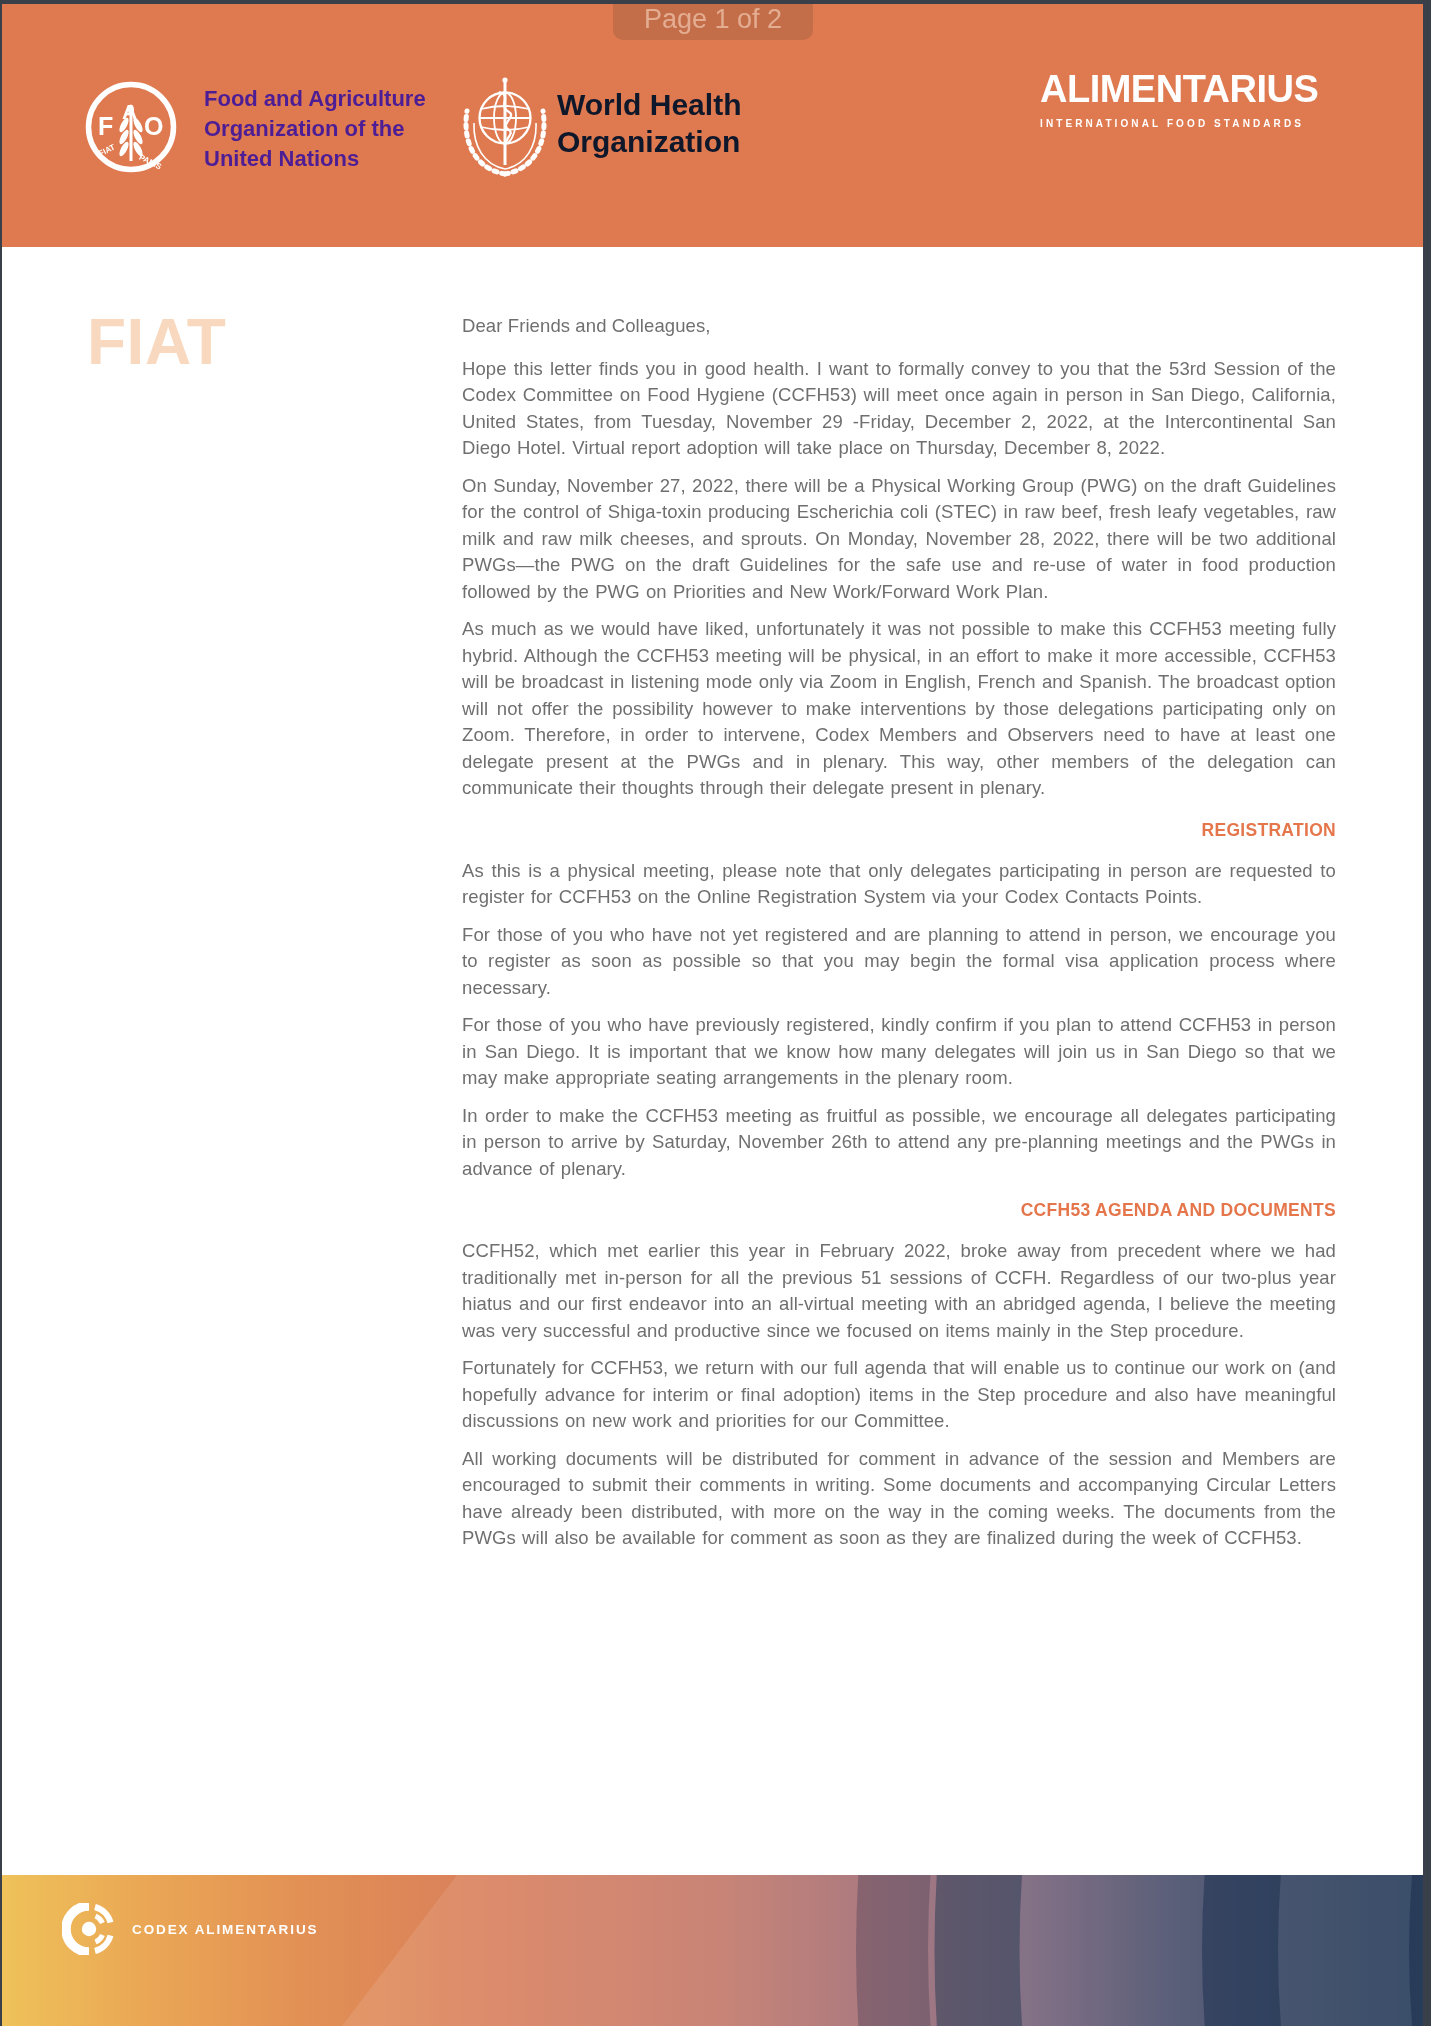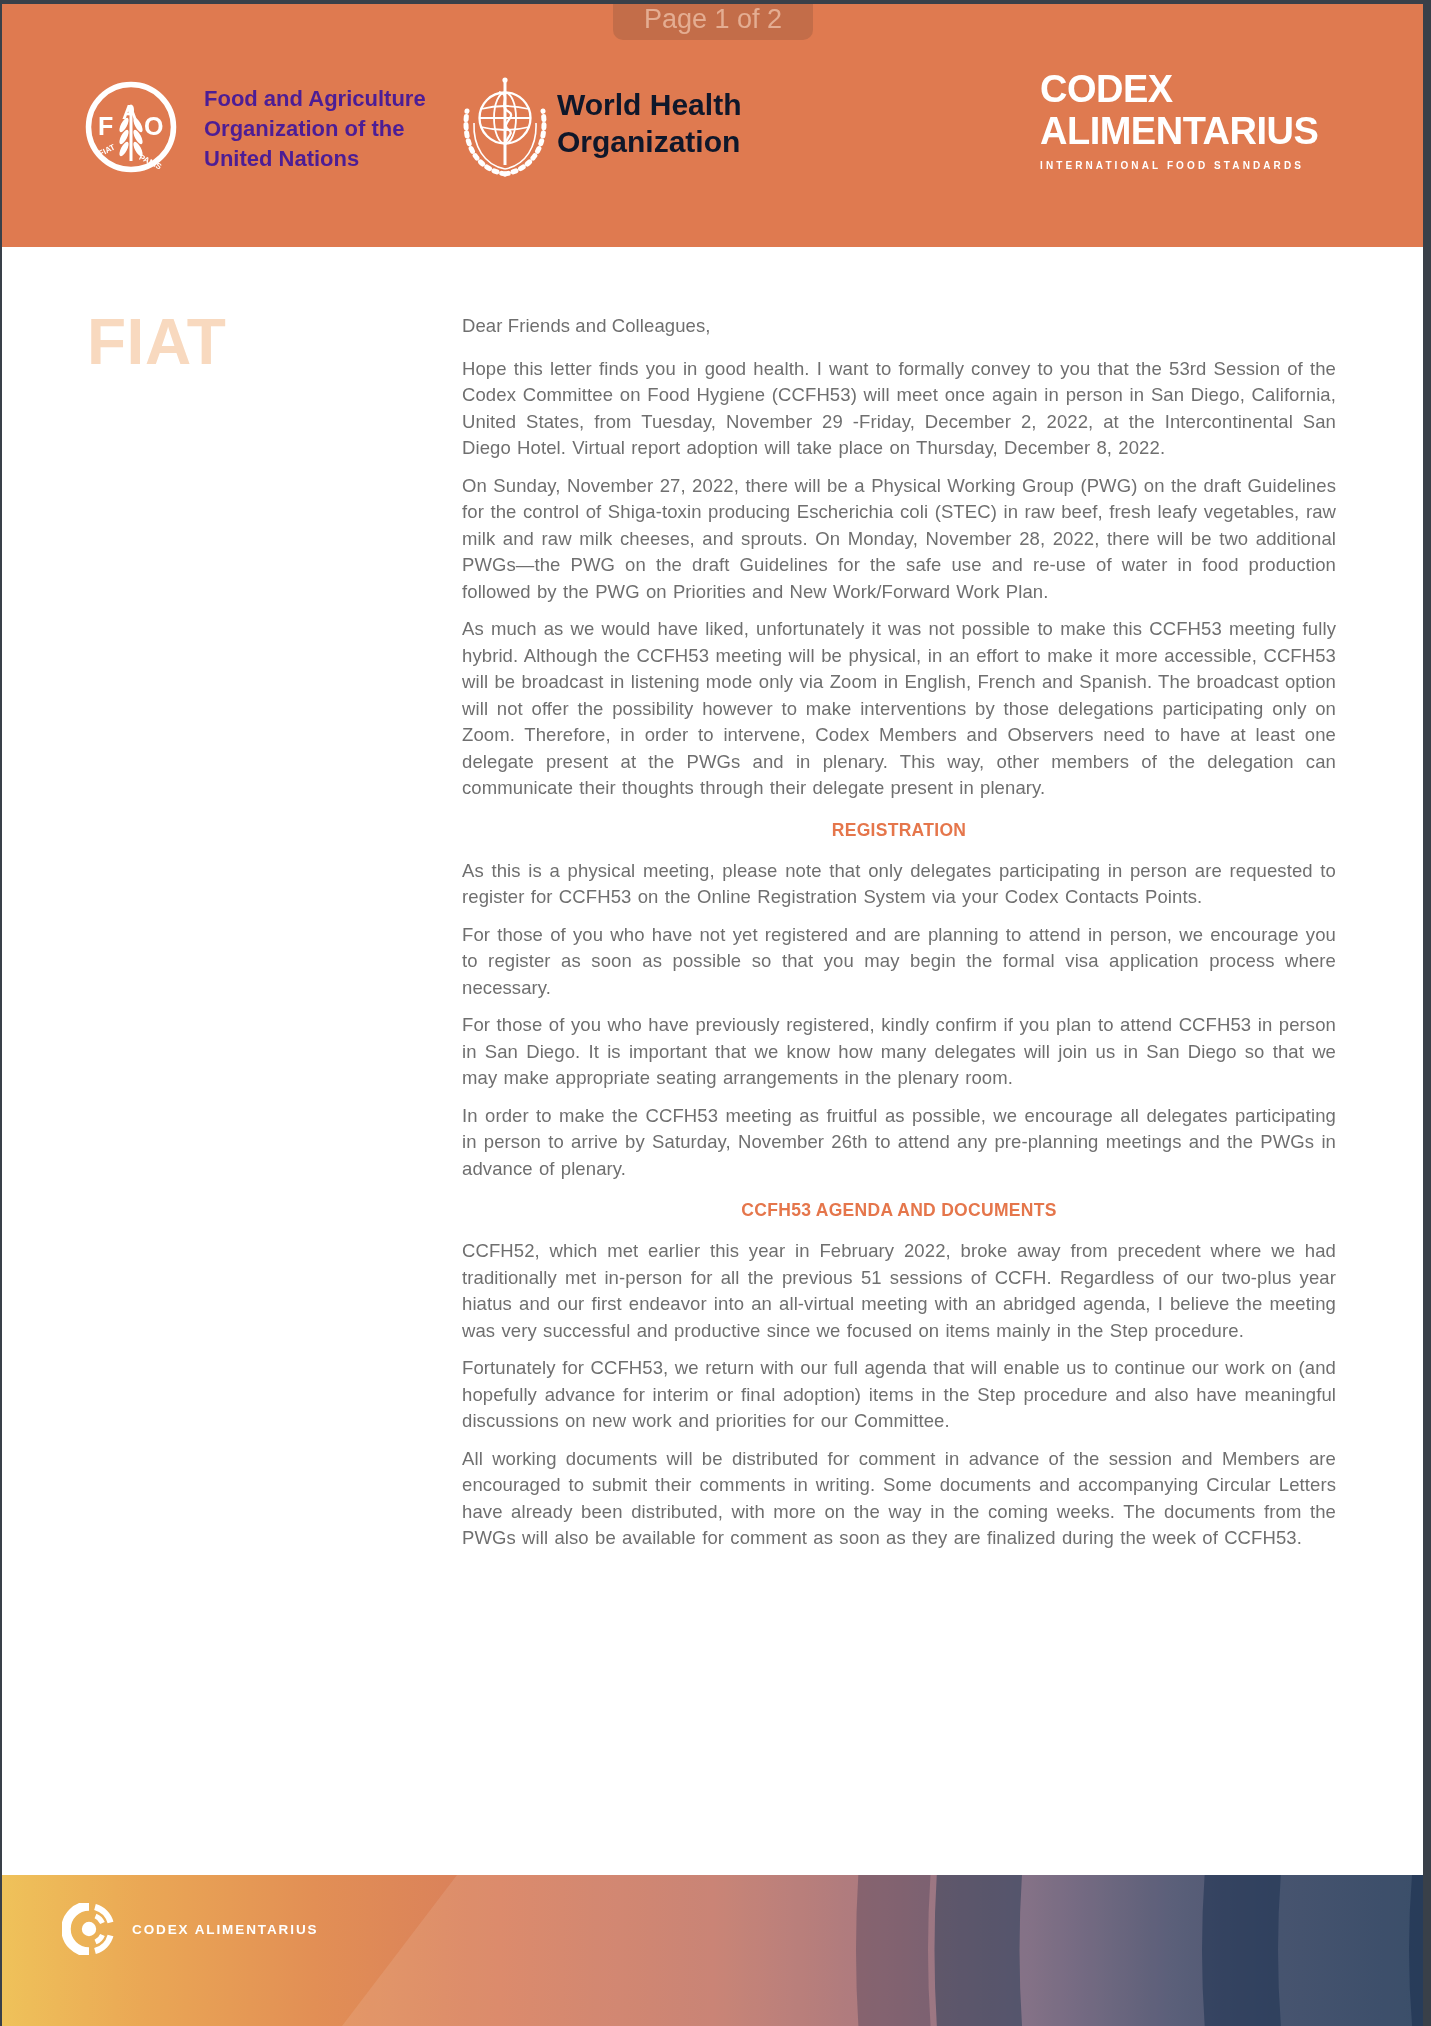--- a/index.html
+++ b/index.html
@@ -27,21 +27,21 @@
   .codex-title { font-size:38px; font-weight:800; line-height:42px; letter-spacing:-0.5px; }
   .codex-tagline { font-size:10px; font-weight:bold; letter-spacing:3.1px; margin-top:8px; white-space:nowrap; }
 
   
   .watermark { position:absolute; left:85px; top:301px; font-size:64px; font-weight:800; letter-spacing:0.5px; color:#F8D9BF; }
   .letter-col { position:absolute; left:460px; top:309px; width:874px; color:#6F6F6F;
                 font-size:18.5px; line-height:26.5px; letter-spacing:0.1px; }
   .letter-col .salutation { text-align:left; margin:0 0 16px 0; }
   .letter-col .paragraph { text-align:justify; margin:0 0 11px 0; word-spacing:1px; }
   .letter-col .heading { color:#E5764B; font-size:17.5px; font-weight:bold; letter-spacing:0.3px;
-                         line-height:27px; margin:15px 0 14px 0; text-align:center; }
+                         line-height:27px; margin:15px 0 14px 0; text-align:right; }
 
   
   .footer { position:absolute; left:0; top:1871px; width:1421px; height:151px;
             background:linear-gradient(90deg,#EFC25A 0%,#EAA755 10%,#E28F55 22%,#D87E5C 35%,#C47767 50%,
                                         #A06B72 62%,#77627A 72%,#4A4E6B 82%,#32415F 90%,#243A59 100%);
             overflow:hidden; }
   .footer-deco { position:absolute; left:0; top:0; width:1421px; height:151px; }
   .footer-brand { position:absolute; left:60px; top:1899px; display:flex; align-items:center; z-index:3; }
   .footer-brand .brand-label { color:#fff; font-size:13.5px; font-weight:bold; letter-spacing:1.9px; margin-left:18px; }
 
@@ -93,21 +93,20 @@
         <path d="M45 94 C24 90 13 71 14 48" fill="none" stroke="#ffffff" stroke-width="1.6"></path>
         <path d="M45 94 C66 90 77 71 76 48" fill="none" stroke="#ffffff" stroke-width="1.6"></path>
       </svg>
 
       <div class="logo-group who-text">
         <div>World Health</div>
         <div>Organization</div>
       </div>
 
       <div class="logo-group codex-block">
-        <div class="codex-title">CODEX</div>
         <div class="codex-title">ALIMENTARIUS</div>
         <div class="codex-tagline">INTERNATIONAL FOOD STANDARDS</div>
       </div>
     </div>
 
     <div class="watermark">FIAT</div>
 
     <div class="letter-col">
         <p class="salutation">Dear Friends and Colleagues,</p>
         <p class="paragraph">Hope this letter finds you in good health.  I want to formally convey to you that the 53rd Session of the Codex Committee on Food Hygiene (CCFH53) will meet once again in person in San Diego, California, United States, from Tuesday, November 29 -Friday, December 2, 2022, at the Intercontinental San Diego Hotel.  Virtual report adoption will take place on Thursday, December 8, 2022.</p>

